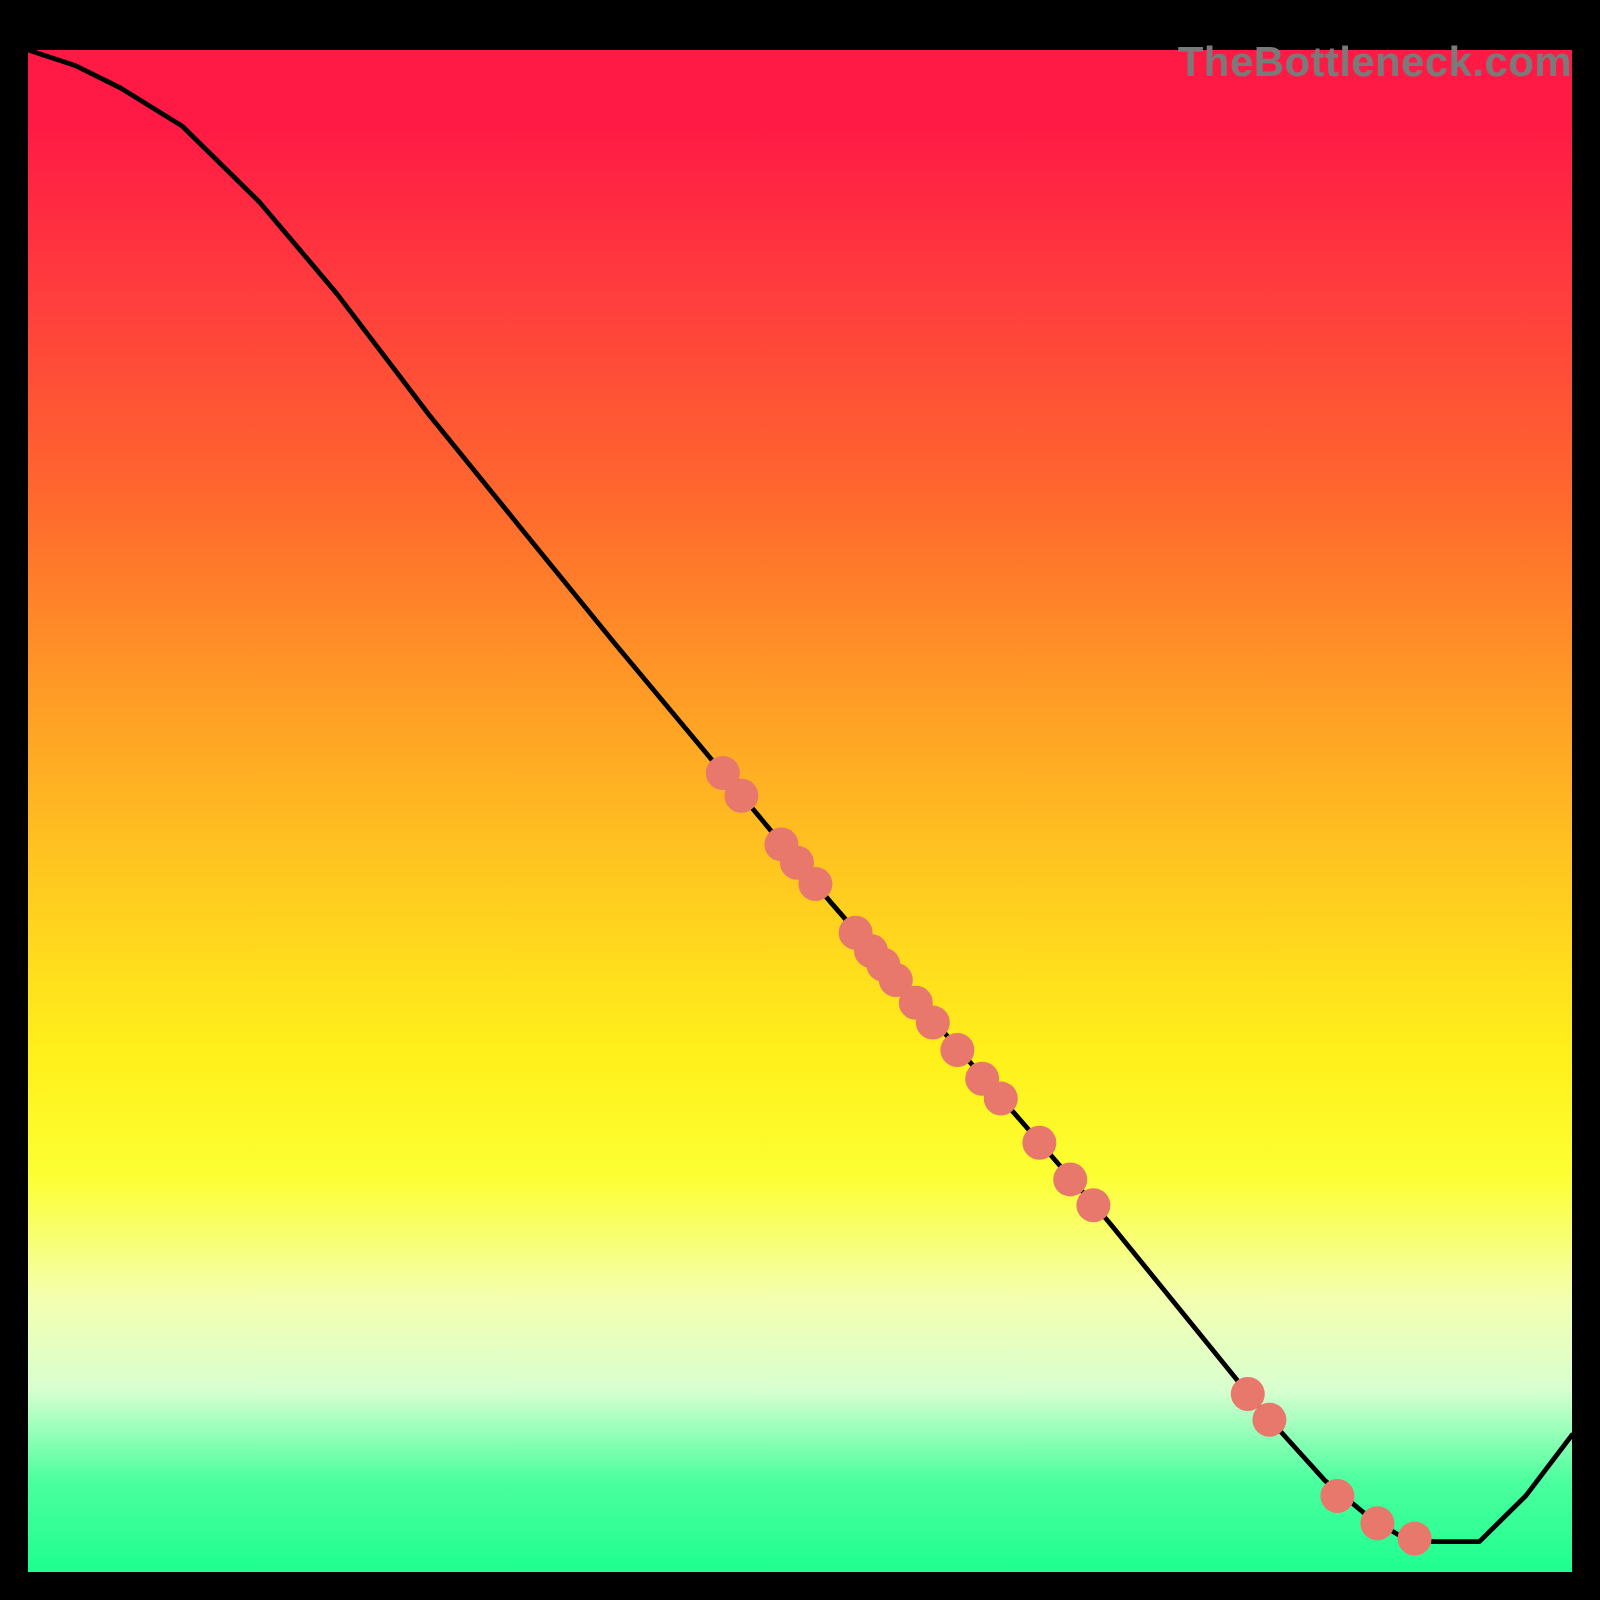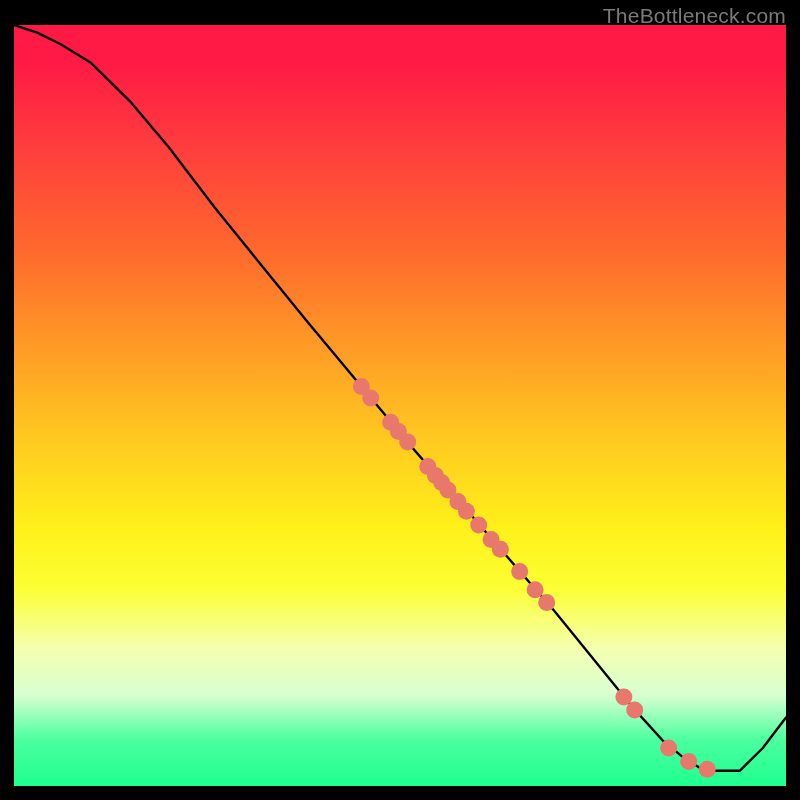--- a/index.html
+++ b/index.html
@@ -40,25 +40,25 @@
       #fff01a 66%,
       #fcff33 74%,
       #f4ffb0 82%,
       #d8ffd0 88%,
       #4bff9e 94%,
       #1eff8f 100%
     );
   }
   .watermark {
     position: absolute;
-    top: 4px;
+    top: 20px;
     right: 14px;
     color: #7a7a7a;
     font-size: 21px;
-    font-weight: 400;
+    font-weight: 700;
     letter-spacing: 0.2px;
     user-select: none;
   }
   svg.curve {
     position: absolute;
     inset: 0;
   }
   .dot {
     fill: #e8786b;
     stroke: none;

